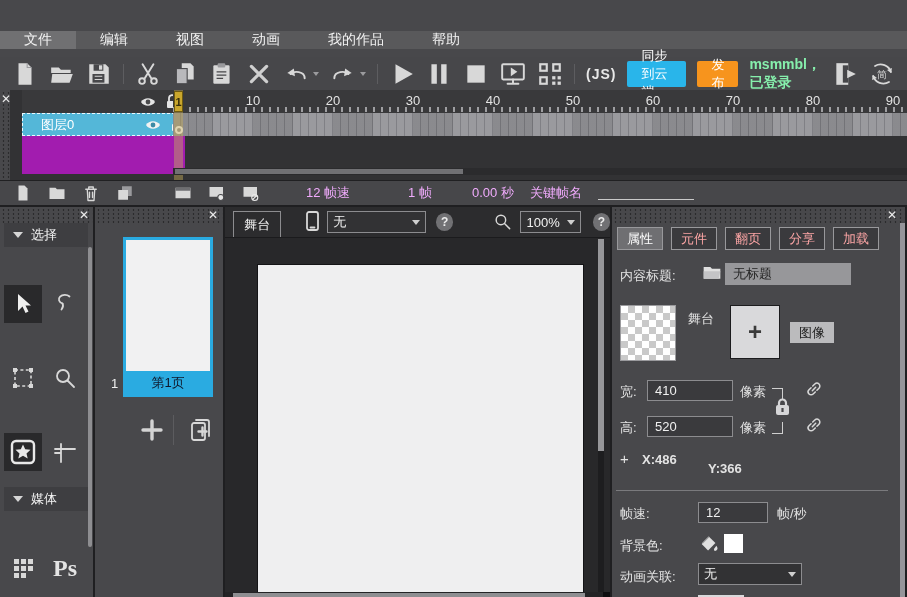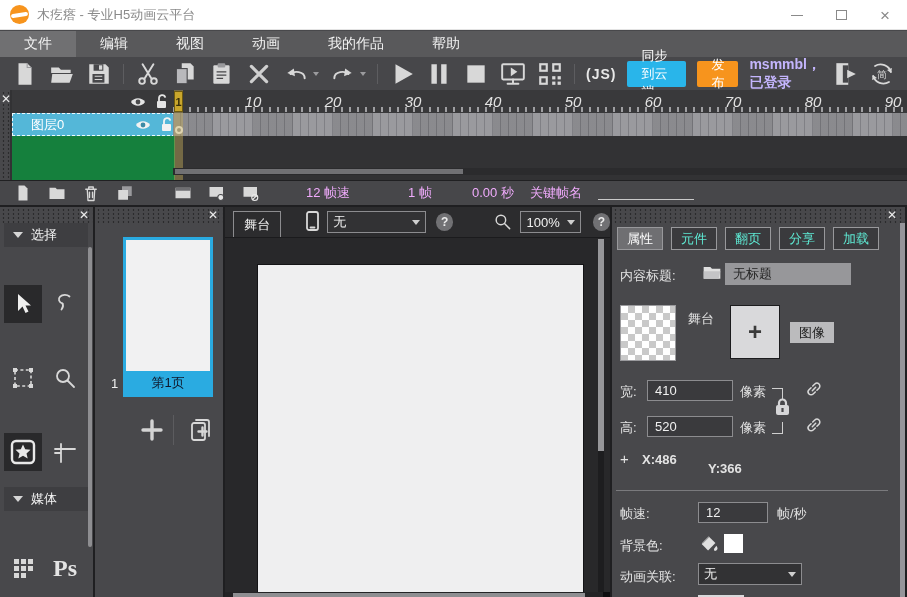--- a/index.html
+++ b/index.html
@@ -14,49 +14,49 @@
   #logo{left:10px;top:5px;width:19px;height:19px;border-radius:50%;background:#f7941d;overflow:hidden;}
   #logo .band{position:absolute;left:1px;top:8px;width:17px;height:4px;background:#fff;border-radius:2px;transform:rotate(-8deg);}
   #apptitle{left:37px;top:0;height:30px;line-height:30px;color:#8a8a8a;font-size:13px;}
   .wbtn{top:0;width:44px;height:30px;color:#8a8a8a;}
   #btn-min{right:88px;} #btn-max{right:44px;} #btn-close{right:0;}
   #btn-min .g{width:12px;height:1px;background:#8a8a8a;}
   #btn-max .g{width:11px;height:10px;border:1px solid #8a8a8a;}
   #btn-close .g{font-size:17px;line-height:1;color:#8a8a8a;}
 
   
-  #menubar{left:0;top:31px;width:907px;height:26px;background:#59595b;display:flex;align-items:stretch;}
+  #menubar{left:0;top:31px;width:907px;height:18px;background:#59595b;display:flex;align-items:stretch;}
   .menu-item{padding:0 24px;color:#f2f2f2;font-size:14px;display:flex;align-items:center;}
   .menu-item.active{background:#707072;}
 
   
   #toolbar{left:0;top:57px;width:907px;height:33px;background:#47474a;display:flex;align-items:center;padding:0 12px;gap:11px;}
   .tbi{width:26px;height:26px;flex:0 0 auto;}
   .tbsep{width:1px;height:20px;background:#5d5d60;flex:0 0 auto;}
   .dropcar{width:0;height:0;border-left:3px solid transparent;border-right:3px solid transparent;border-top:4px solid #9b9b9e;margin-left:-7px;}
   #js-chip{color:#e8e8e8;font-weight:bold;font-size:14px;letter-spacing:1px;}
   .tb-btn{height:26px;border-radius:2px;color:#fff;font-size:13px;padding:0 14px;}
   #btn-sync{background:#29b5ea;}
   #btn-publish{background:#f7941d;}
-  #user-status{margin-left:auto;color:#c4b5fd;font-size:14px;font-weight:bold;}
+  #user-status{margin-left:auto;color:#86efac;font-size:14px;font-weight:bold;}
   #lang-chip{width:26px;height:26px;}
 
   
   #timeline{left:0;top:90px;width:907px;height:90px;background:#323234;}
   .dots{background-color:#48484b;background-image:radial-gradient(#2b2b2d 1px,transparent 1.2px);background-size:5px 4px;background-position:1px 1px;}
   #tl-handle{left:0;top:0;width:10px;height:90px;}
   .panel-x{color:#ececec;font-size:12px;font-weight:bold;line-height:1;}
   #tl-close{left:1px;top:3px;}
-  #tl-left{left:12px;top:0;width:163px;height:115px;background:#15803d;}
+  #tl-left{left:22px;top:0;width:163px;height:84px;background:#a21caf;}
   #tl-head{left:0;top:0;width:163px;height:23px;background:#39393b;justify-content:flex-end;gap:9px;padding-right:6px;}
   #tl-layer{left:0;top:23px;width:163px;height:23px;background:#54b7d8;border:1px dashed #eaf8fe;padding-left:18px;gap:9px;}
   #tl-layer .lname{color:#fff;font-size:13px;margin-right:auto;}
   #tl-right{left:173px;top:0;width:734px;height:90px;}
   #ruler{left:0;top:0;width:734px;height:23px;background:#39393b;}
-  .ruler-num{position:absolute;top:3px;width:24px;text-align:center;color:#e3e3e3;font-size:15px;font-style:italic;}
+  .ruler-num{position:absolute;top:3px;width:24px;text-align:center;color:#e3e3e3;font-size:13px;}
   #ticks{left:0;bottom:1px;width:734px;height:5px;background:repeating-linear-gradient(90deg,#9f9fa2 0 2px,transparent 2px 8px);}
   #track{left:0;top:23px;width:734px;height:23px;
     background:repeating-linear-gradient(90deg,rgba(0,0,0,0.10) 0 40px,transparent 40px 80px),
                repeating-linear-gradient(90deg,#9a9a9e 0 7px,#808085 7px 8px);}
   #kf-circle{left:2px;top:13px;width:8px;height:8px;border:2px solid #f5f5f5;border-radius:50%;background:#8b8b8f;}
   #playhead-line{left:1px;top:0;width:9px;height:90px;background:rgba(197,174,90,0.45);}
   #playhead-head{left:1px;top:1px;width:9px;height:21px;background:#c9a62c;border:1px solid #6e5a10;color:#39300a;font-size:11px;font-weight:bold;}
   #tl-hscroll{left:0;top:78px;width:734px;height:7px;background:#2b2b2d;}
   #tl-hthumb{left:2px;top:1px;width:288px;height:5px;background:#717174;}
 
@@ -99,21 +99,21 @@
   .help{width:18px;height:18px;border-radius:50%;background:#717174;color:#ececec;font-size:12px;font-weight:bold;margin-bottom:6px;}
   #canvas{left:33px;top:58px;width:325px;height:327px;background:#efeff0;box-shadow:0 0 0 1px #141416;}
   #stage-vtrack{left:373px;top:32px;width:6px;height:353px;background:#1d1d1f;}
   #stage-vthumb{width:6px;height:212px;background:#97979a;}
   #stage-hscroll{left:0;top:385px;width:385px;height:7px;background:#232325;}
   #stage-hthumb{position:absolute;left:8px;top:1px;width:352px;height:5px;background:#8e8e91;}
   #stage-corner{position:absolute;right:0;top:0;width:7px;height:7px;background:#0e0e10;}
 
   
   #ptabs{left:5px;top:20px;display:flex;gap:8px;}
-  .ptab{width:46px;height:23px;border:1px solid #98989b;background:#3a3a3d;color:#5eead4;font-size:13px;}
+  .ptab{width:46px;height:23px;border:1px solid #98989b;background:#3a3a3d;color:#fca5a5;font-size:13px;}
   .ptab.active{background:#6f6f72;color:#fff;}
   .plabel{position:absolute;color:#e3e3e3;font-size:13px;white-space:nowrap;}
   .pinput{position:absolute;background:#3a3a3d;border:1px solid #8c8c8f;color:#f0f0f0;font-size:13px;display:flex;align-items:center;padding-left:7px;}
   #ct-input{left:113px;top:56px;width:126px;height:22px;background:#97979a;color:#222;font-size:13px;display:flex;align-items:center;padding-left:8px;}
   #checker{left:8px;top:98px;width:56px;height:56px;border:1px solid #9a9a9d;
     background:
       linear-gradient(45deg,#c9c9c9 25%,transparent 25%,transparent 75%,#c9c9c9 75%),
       linear-gradient(45deg,#c9c9c9 25%,#ffffff 25%,#ffffff 75%,#c9c9c9 75%);
     background-size:14px 14px;background-position:0 0,7px 7px;}
   #img-add{left:118px;top:98px;width:50px;height:54px;background:#d9d9db;border:1px solid #1c1c1e;color:#3a3a3a;font-size:24px;font-weight:bold;}
@@ -131,35 +131,20 @@
   svg{display:block;}
   .ic{stroke:#d8d8d8;fill:none;stroke-width:1.8;stroke-linecap:round;stroke-linejoin:round;}
   .icf{fill:#d8d8d8;stroke:none;}
   .bigT{color:#e4e4e4;font-size:24px;font-weight:bold;font-family:"Liberation Serif","DejaVu Serif",serif;}
 </style>
 </head>
 <body>
 
 <div id="win">
 
-  <div id="titlebar" class="ab">
-    <div id="logo" class="ab">
-        <div class="band"></div>
-      </div>
-    <div id="apptitle" class="ab">木疙瘩 - 专业H5动画云平台</div>
-    <div id="btn-min" class="ab wbtn ctr">
-        <div class="g"></div>
-      </div>
-    <div id="btn-max" class="ab wbtn ctr">
-        <div class="g"></div>
-      </div>
-    <div id="btn-close" class="ab wbtn ctr">
-        <div class="g">×</div>
-      </div>
-  </div>
 
   <div id="menubar" class="ab">
     <div class="menu-item active">文件</div>
     <div class="menu-item">编辑</div>
     <div class="menu-item">视图</div>
     <div class="menu-item">动画</div>
     <div class="menu-item">我的作品</div>
     <div class="menu-item">帮助</div>
   </div>
 

